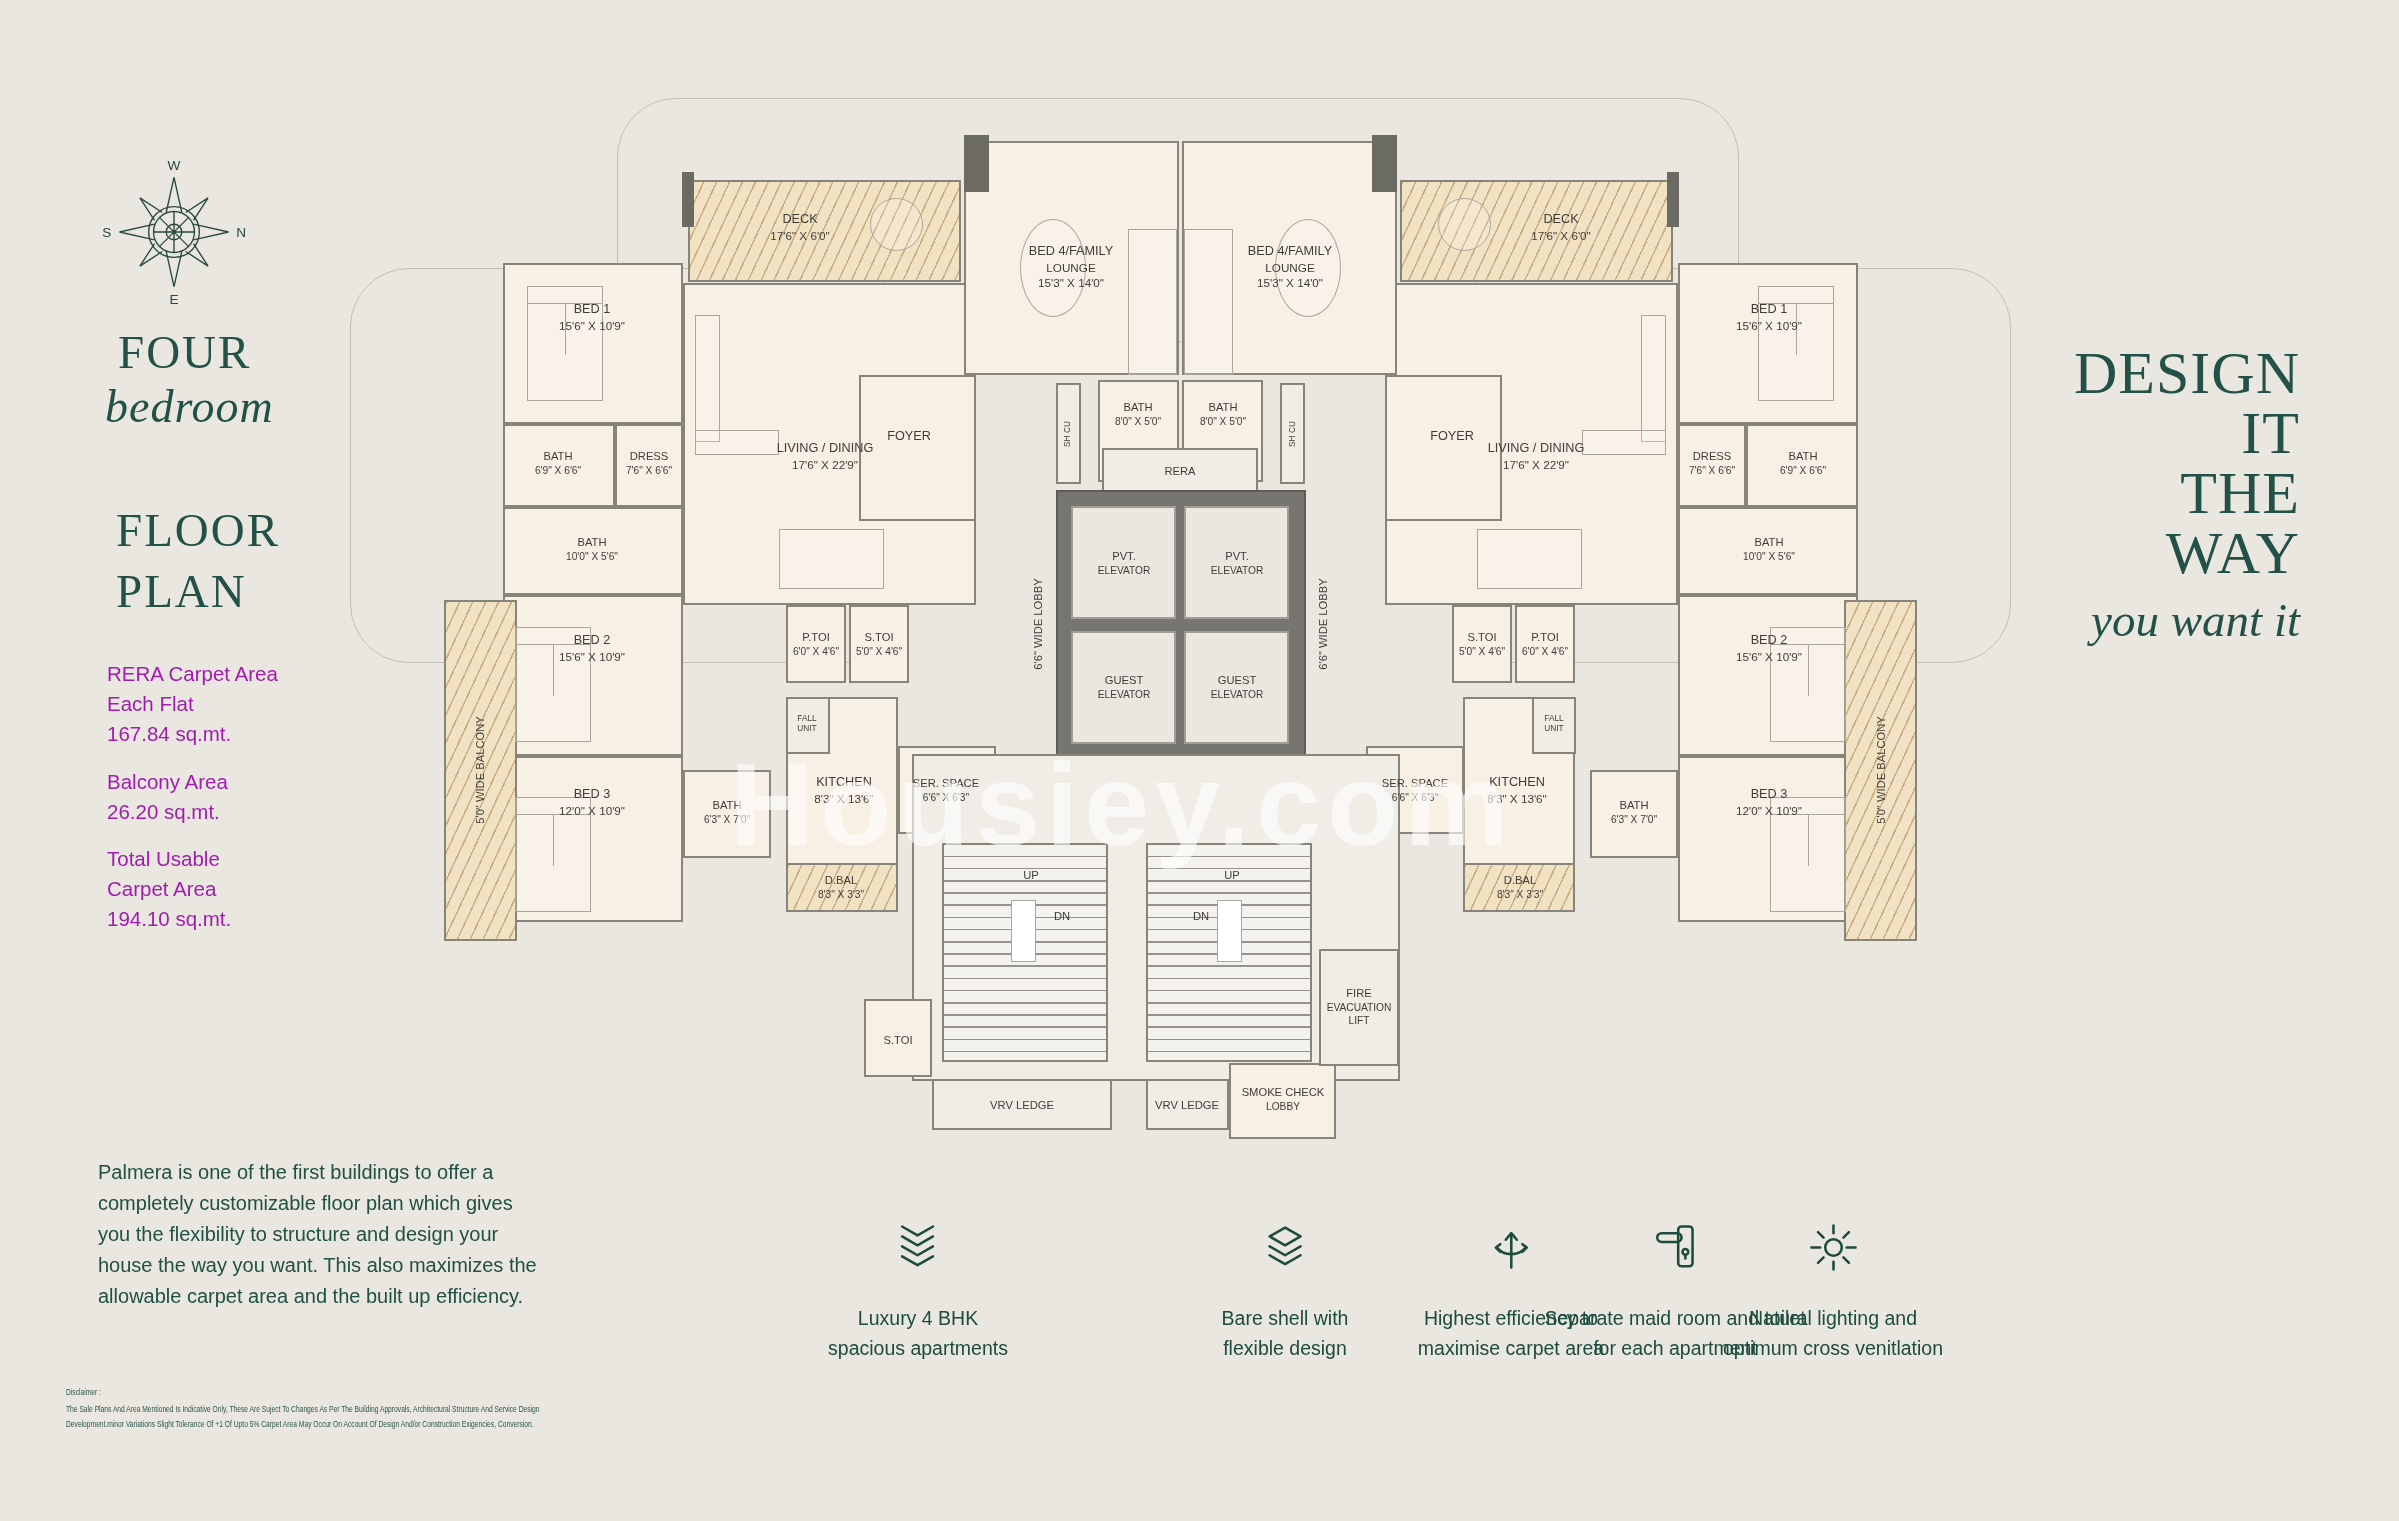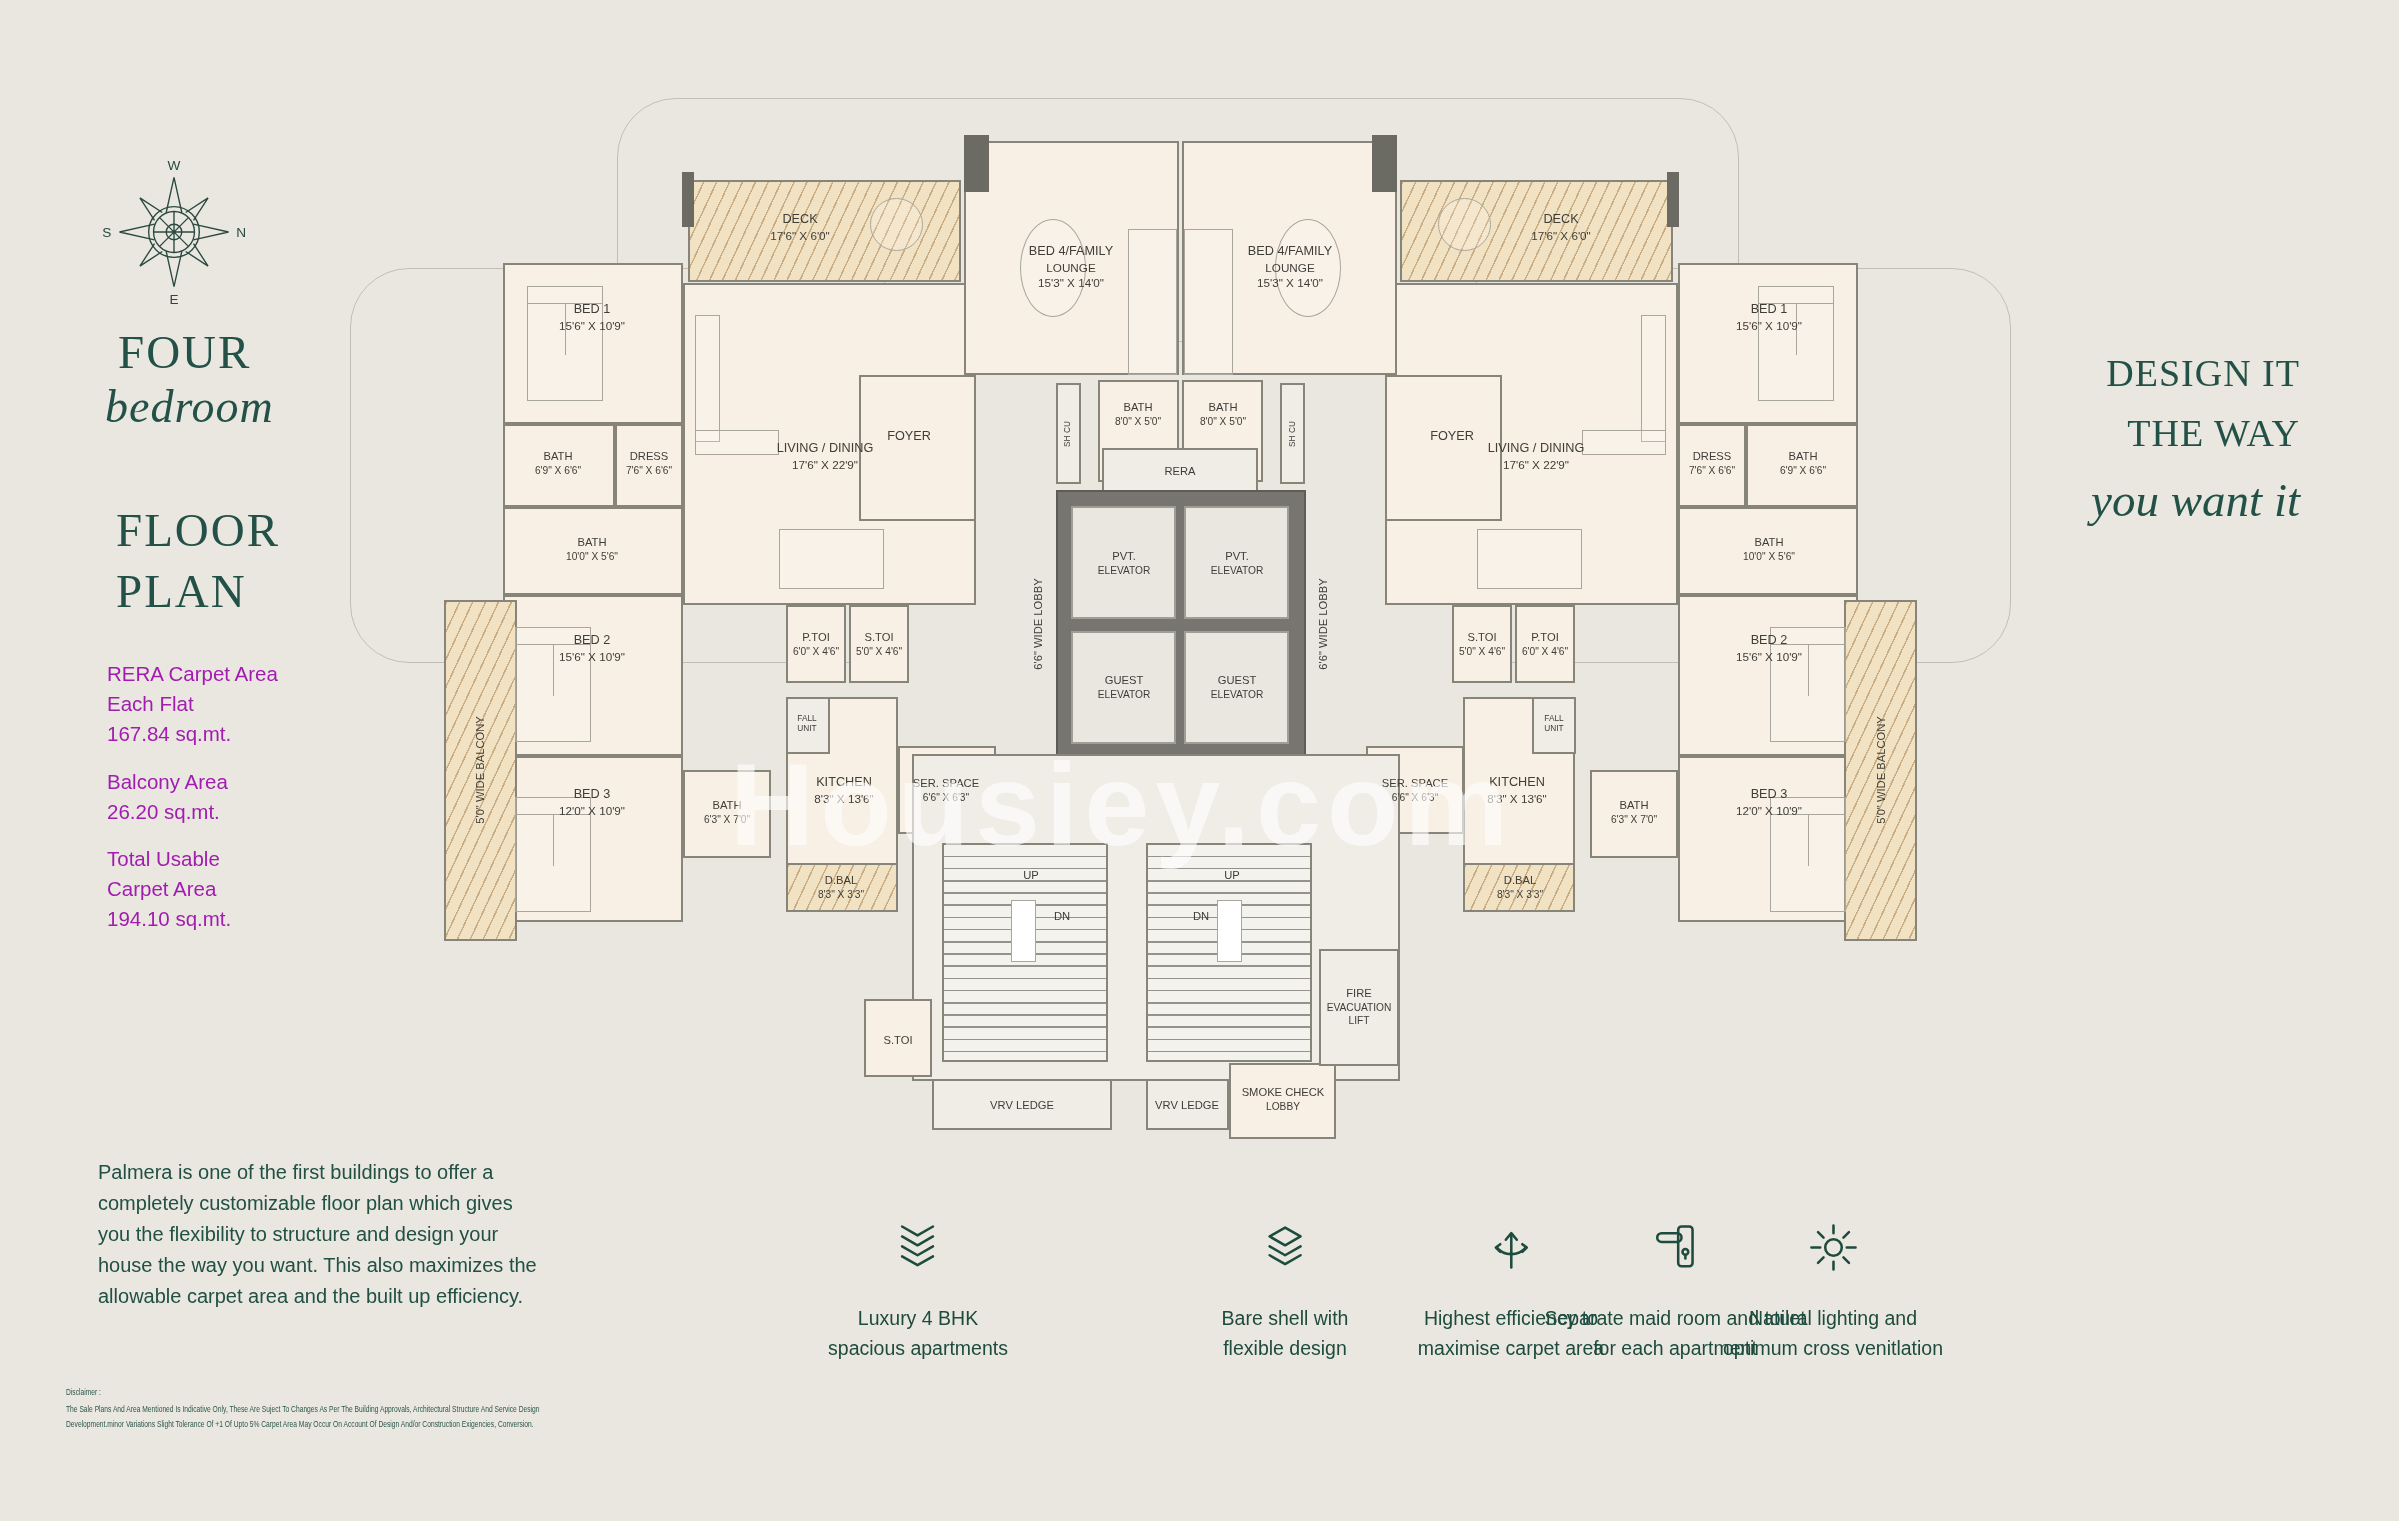--- a/index.html
+++ b/index.html
@@ -8,21 +8,21 @@
   .abs{position:absolute;}
 
   
   .serif{font-family:"Liberation Serif",serif;color:#235147;}
   .t-caps{font-size:47px;letter-spacing:2px;margin-left:13px;}
   .t-italic{font-style:italic;font-size:46px;letter-spacing:1px;}
   .area-block{font-size:20.5px;line-height:30px;color:#a21caf;margin-bottom:17.6px;}
   .para{font-size:20px;line-height:31px;color:#215044;width:441px;}
   .disc{font-size:9.3px;line-height:14.6px;color:#2c564a;transform:scaleX(.72);transform-origin:left top;white-space:nowrap;}
   .rp{ text-align:right;width:254px;}
-  .rp .l1{font-size:38px;letter-spacing:1px;line-height:60px;}
+  .rp .l1{font-size:60px;letter-spacing:1px;line-height:60px;}
   .rp .l3{font-style:italic;font-size:47px;margin-top:9.8px;}
 
   
   #plan{position:absolute;left:293px;top:73px;width:1658px;height:1092px;}
   .room{position:absolute;background:#f8efe5;border:2px solid #878579;box-sizing:border-box;}
   .light{background:#efede6;}
   .hatch{position:absolute;box-sizing:border-box;border:2px solid #878579;
          background:repeating-linear-gradient(115deg, rgba(168,130,80,.55) 0 1.5px, rgba(0,0,0,0) 1.5px 11.7px),#f2e2c4;}
   .corewall{position:absolute;background:#76756f;border:2px solid #5d5c55;box-sizing:border-box;}
   .cell{position:absolute;background:#e9e7e0;border:2px solid #9f9d94;box-sizing:border-box;}

